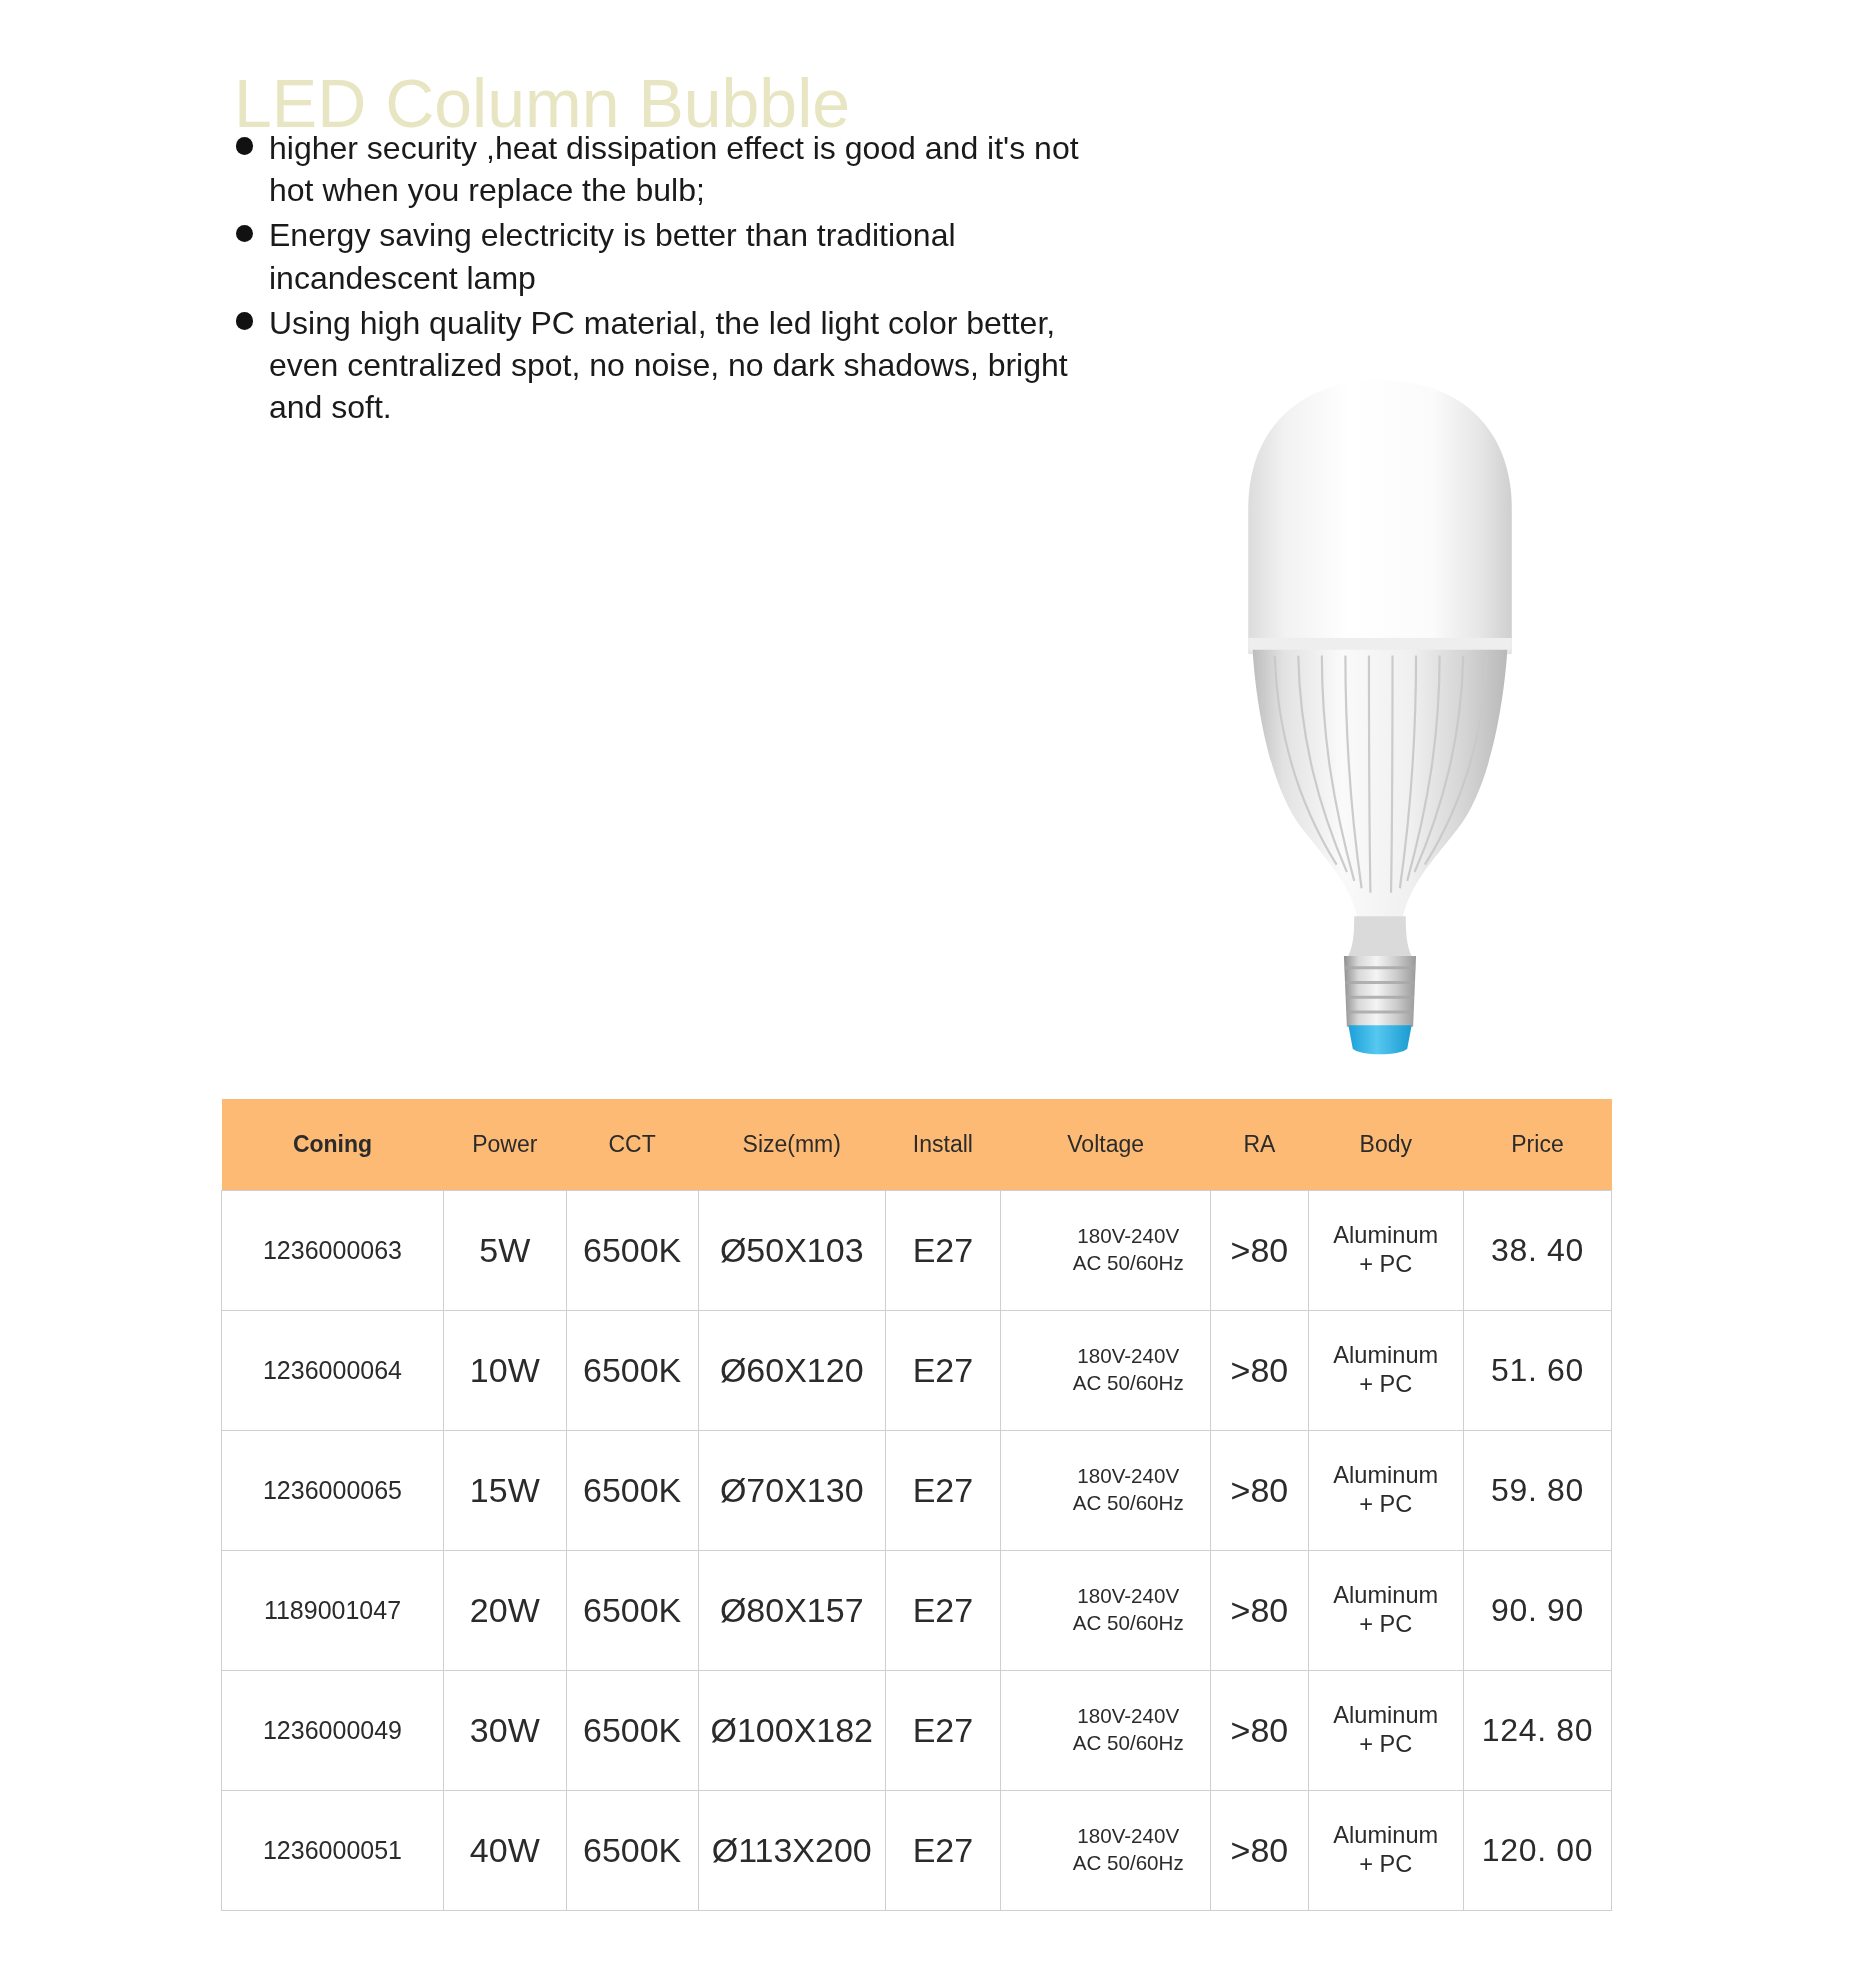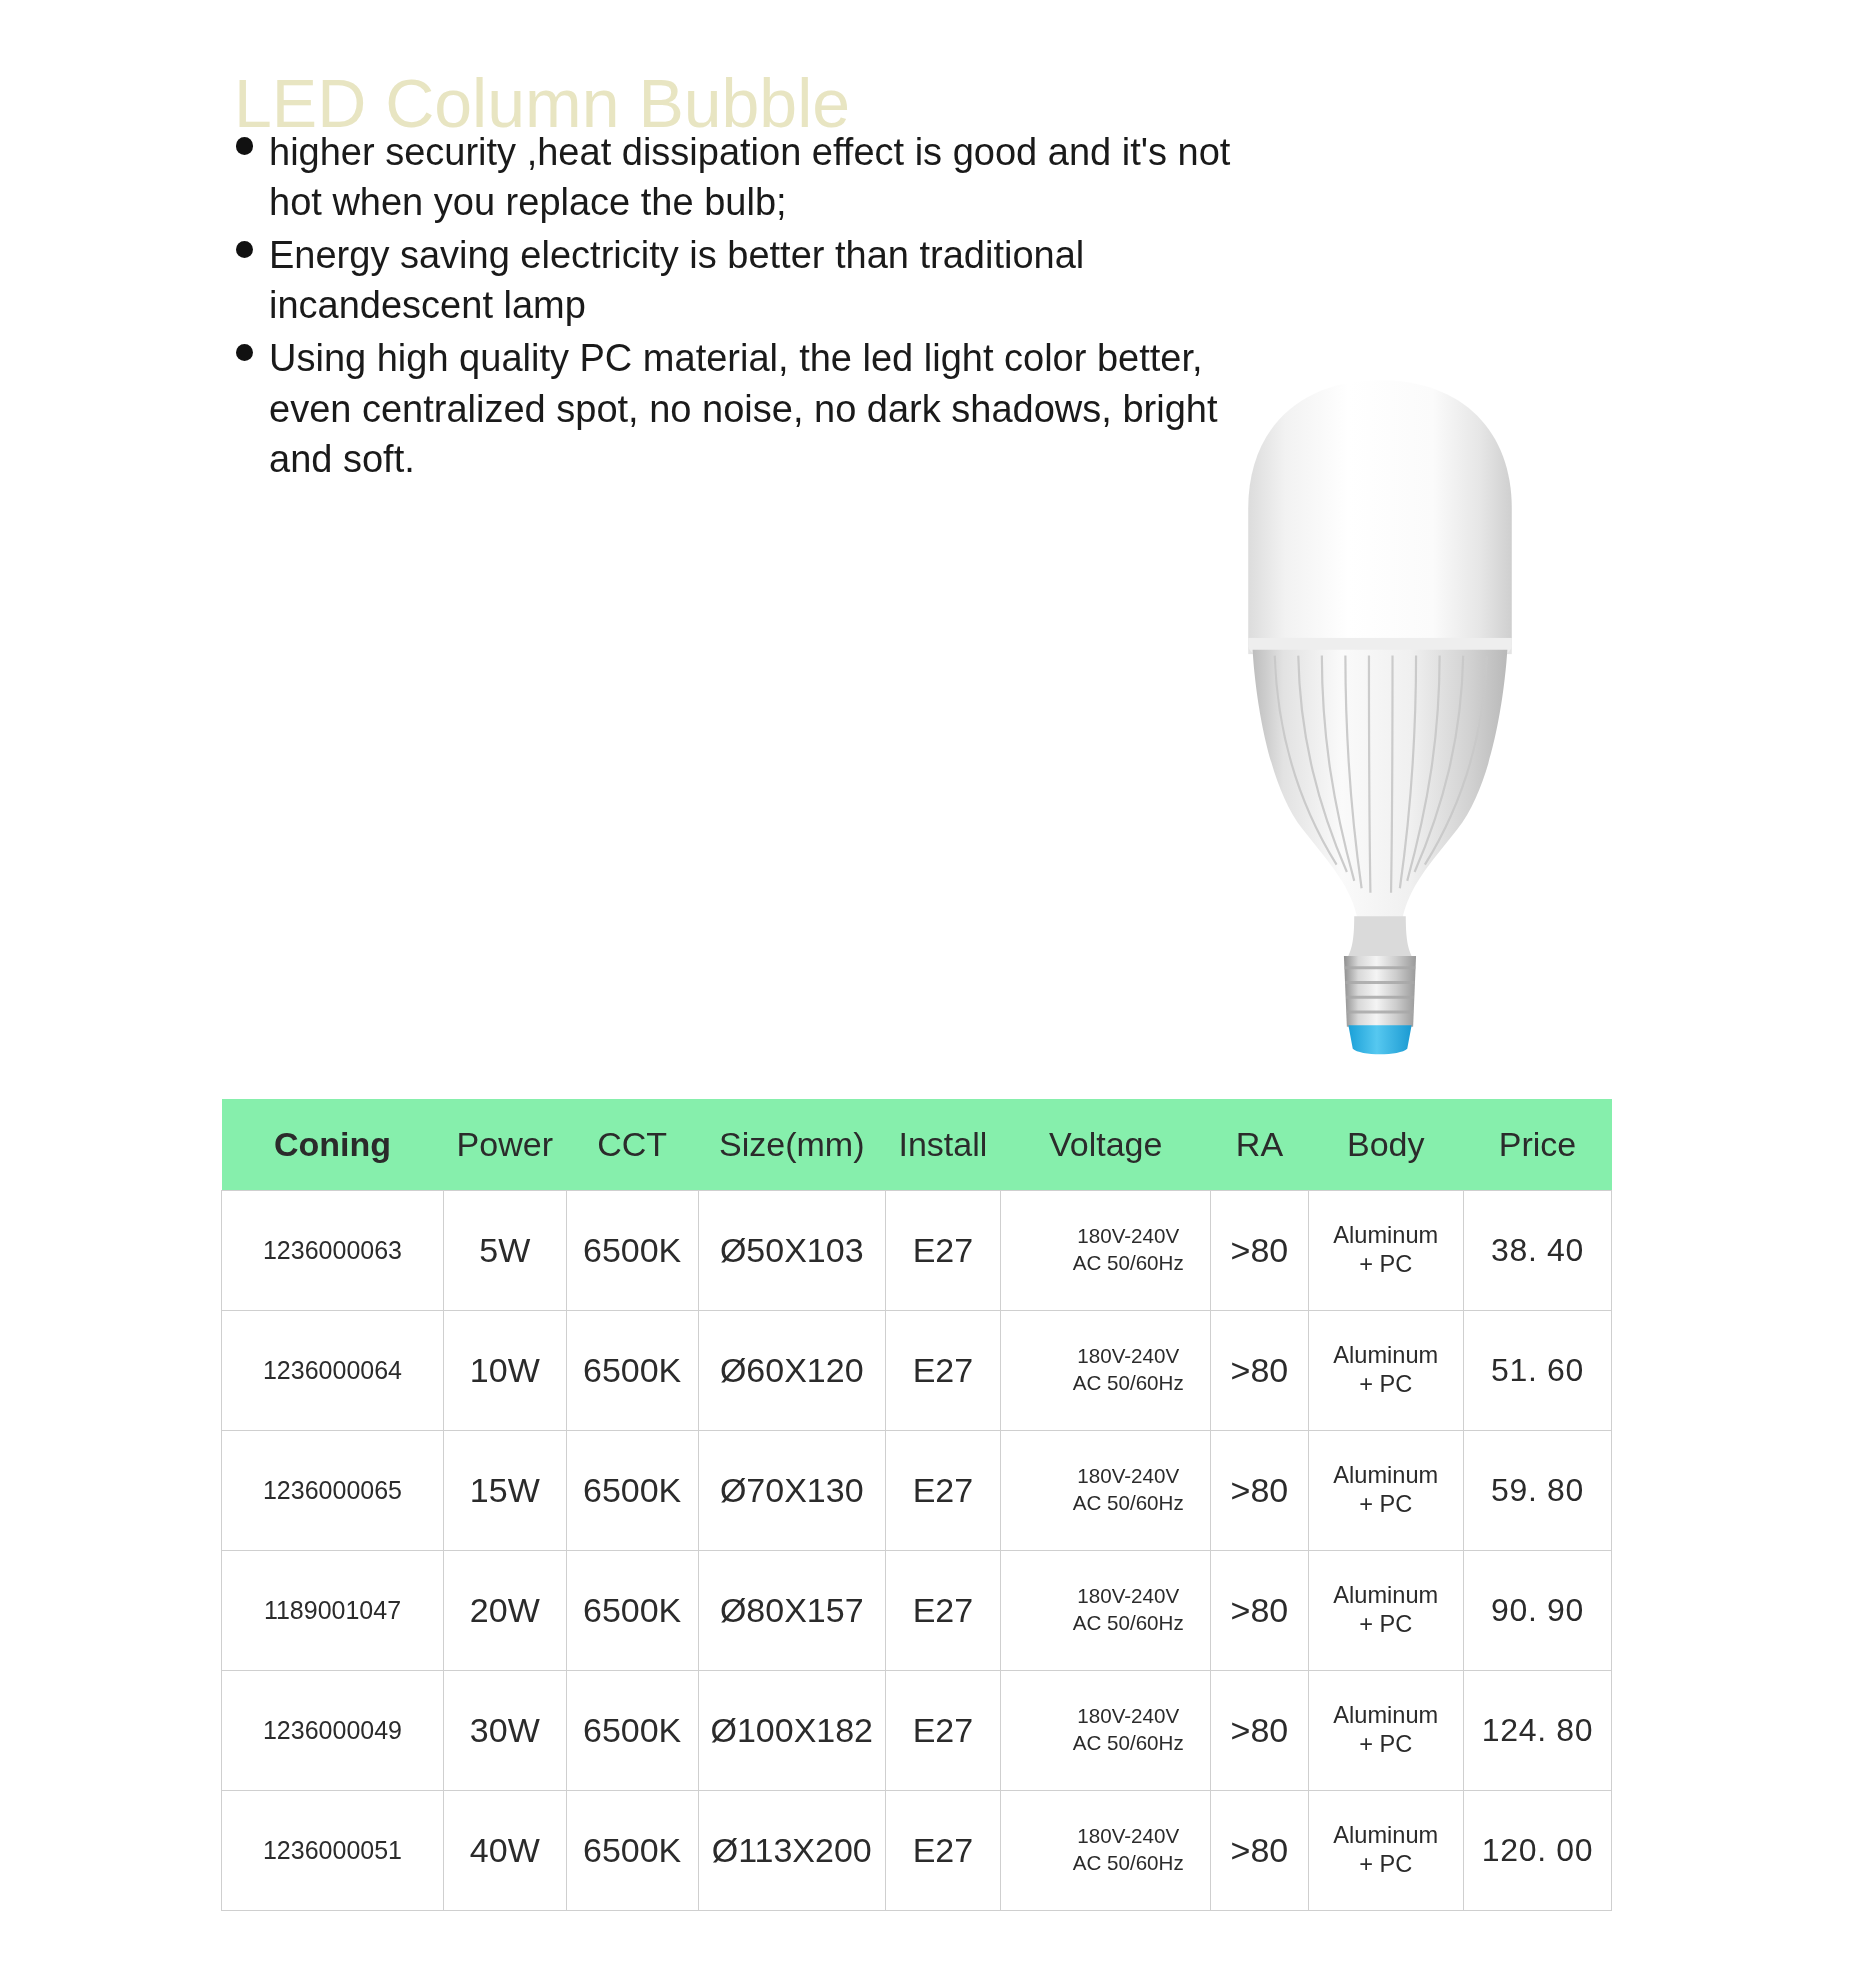--- a/index.html
+++ b/index.html
@@ -38,21 +38,21 @@
   .features {
     position: absolute;
     left: 234px;
     top: 127px;
     width: 1001px;
   }
   .feature {
     position: relative;
     padding-left: 35px;
     margin-bottom: 2.9px;
-    font-size: 38px;
+    font-size: 32px;
     line-height: 1.32;
     color: #1a1a1a;
   }
   .feature .dot {
     position: absolute;
     left: 1.5px;
     top: 10.3px;
     width: 17.7px;
     height: 17.7px;
     background: #111111;
@@ -80,24 +80,24 @@
     left: 221px;
     top: 1099px;
     width: 1391px;
   }
   .tbl {
     width: 100%;
     border-collapse: collapse;
     table-layout: fixed;
   }
   .tbl thead th {
-    background: #86efac;
+    background: #fdba74;
     color: #2b2b2b;
     font-weight: 400;
-    font-size: 34px;
+    font-size: 23px;
     height: 91px;
     text-align: center;
     border: none;
     padding: 0 4.4px;
   }
   .tbl thead th.coning-head { font-weight: 700; }
   .tbl tbody td {
     height: 120px;
     text-align: center;
     font-size: 34px;

